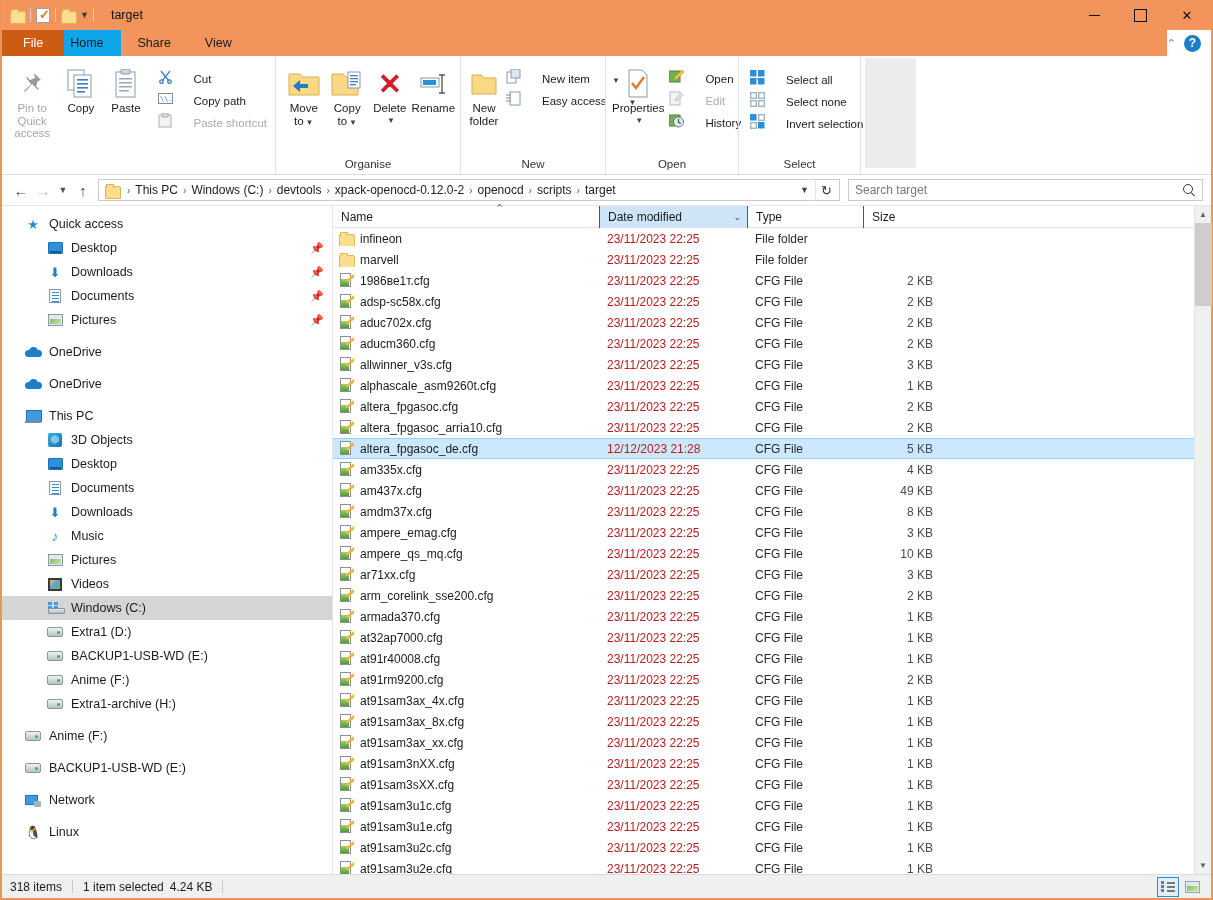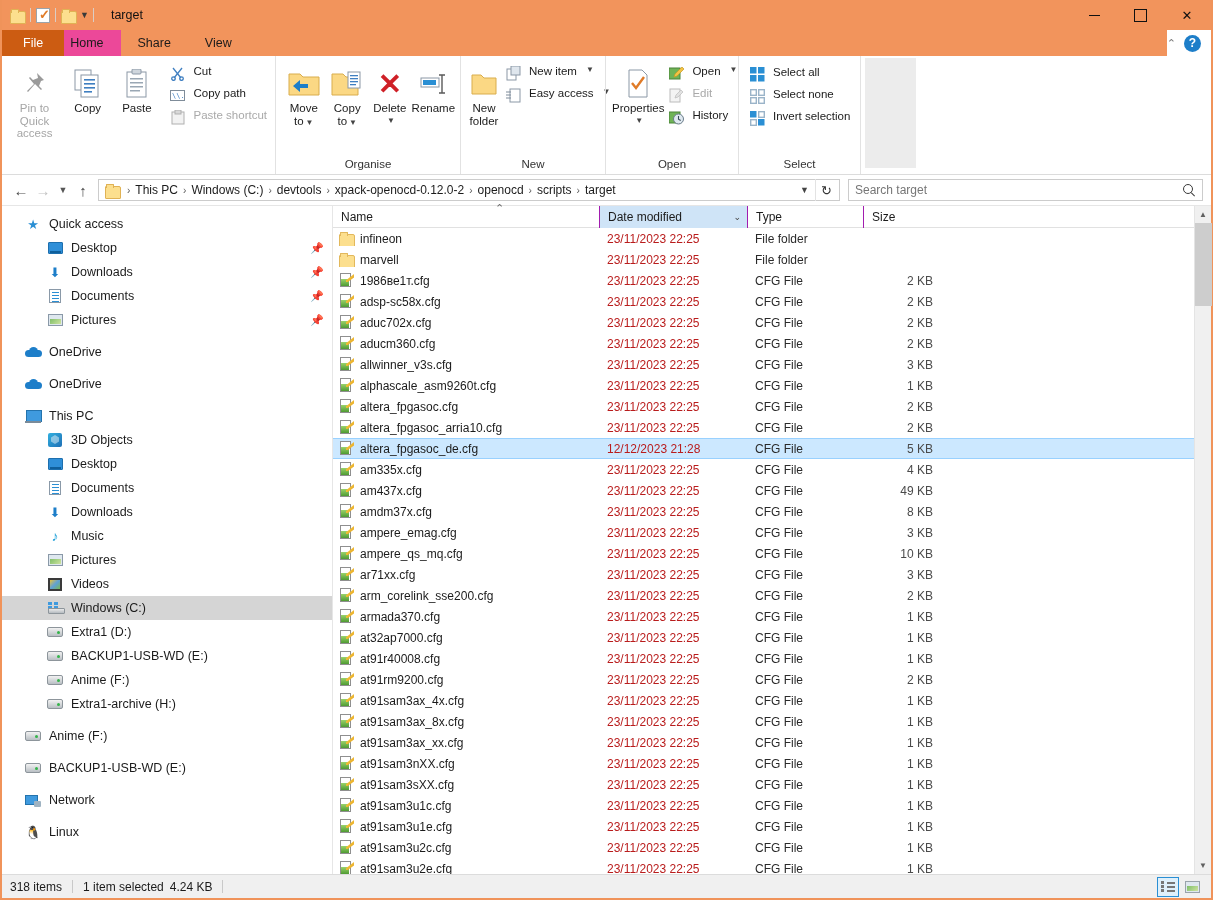--- a/index.html
+++ b/index.html
@@ -30,41 +30,41 @@
   .wincontrols { margin-left:auto; display:flex; height:30px; }
   .wc { width:46px; height:30px; display:flex; align-items:center; justify-content:center; font-size:13px; color:#111; }
   .wc.close { width:48px; }
   .wc-min:before { content:""; width:11px; height:1px; background:#111; display:block; }
   .wc-max:before { content:""; width:11px; height:11px; border:1px solid #111; display:block; }
 
   
   .tabstrip { height:26px; background:#f2945c; display:flex; align-items:stretch; flex:0 0 26px; position:relative; }
   .tab { padding:0 17px; display:flex; align-items:center; font-size:12.5px; color:#1b1b1b; }
   .tab.file { background:#cc5c12; color:#fff; padding:0 21px; }
-  .tab.active { background:#ec4899; color:#1b1b1b;padding-left:6px; }
+  .tab.active { background:#0ea5e9; color:#1b1b1b;padding-left:6px; }
   .ribbon-right { margin-left:auto; display:flex; align-items:center; gap:8px; padding-right:10px;
                   background:#ffffff; }
   .chev-up { font-size:11px; color:#7a7a7a; }
   .help-btn { width:17px; height:17px; border-radius:50%; background:#1d7ec9; color:#fff;
               font-size:12px; display:flex; align-items:center; justify-content:center; font-weight:bold; }
 
   
   .ribbon { height:119px; background:#ffffff; border-bottom:1px solid #dcdcdc; flex:0 0 119px;
             display:flex; align-items:stretch; position:relative; }
   .rgroup { display:flex; flex-direction:column; position:relative; }
   .rgroup .gbody { flex:1; display:flex; align-items:flex-start; padding:4px 4px 0 4px; }
   .rgroup .glabel { height:18px; font-size:11.5px; color:#333; text-align:center; line-height:16px; }
   .rgroup + .rgroup { border-left:1px solid #e2e2e2; }
 
   .bigbtn { width:62px; display:flex; flex-direction:column; align-items:center; justify-content:flex-start;
             padding-top:6px; text-align:center; font-size:11.5px; color:#1b1b1b; line-height:12.5px; }
   .bigbtn.dim { color:#a6a6a6; }
   .bigbtn .glyph { height:36px; display:flex; align-items:center; justify-content:center; }
   .smallcol { display:flex; flex-direction:column; justify-content:flex-start; padding-top:5px; gap:2px;}
-  .smallbtn { display:flex; align-items:flex-start; gap:7px; font-size:11.5px; color:#1b1b1b; height:20px; padding:0 4px; white-space:nowrap;}
+  .smallbtn { display:flex; align-items:flex-end; gap:20px; font-size:11.5px; color:#1b1b1b; height:20px; padding:0 4px; white-space:nowrap;}
   .smallbtn.dim { color:#a9a9a9; }
   .smallbtn .sglyph { width:17px; height:17px; display:flex; align-items:center; justify-content:center; }
   .caret { font-size:8px; color:#444; margin-left:2px; }
   .xred { font-size:29px; color:#cf2027; line-height:28px; font-weight:bold; }
 
   
   .addrbar { height:30px; background:#fff; display:flex; align-items:center; flex:0 0 30px; padding:0 8px; gap:0; }
   .navbtn { width:22px; height:22px; display:flex; align-items:center; justify-content:center;
             font-size:15px; color:#4a4a4a; }
   .navbtn.dim { color:#c2c2c2; }

